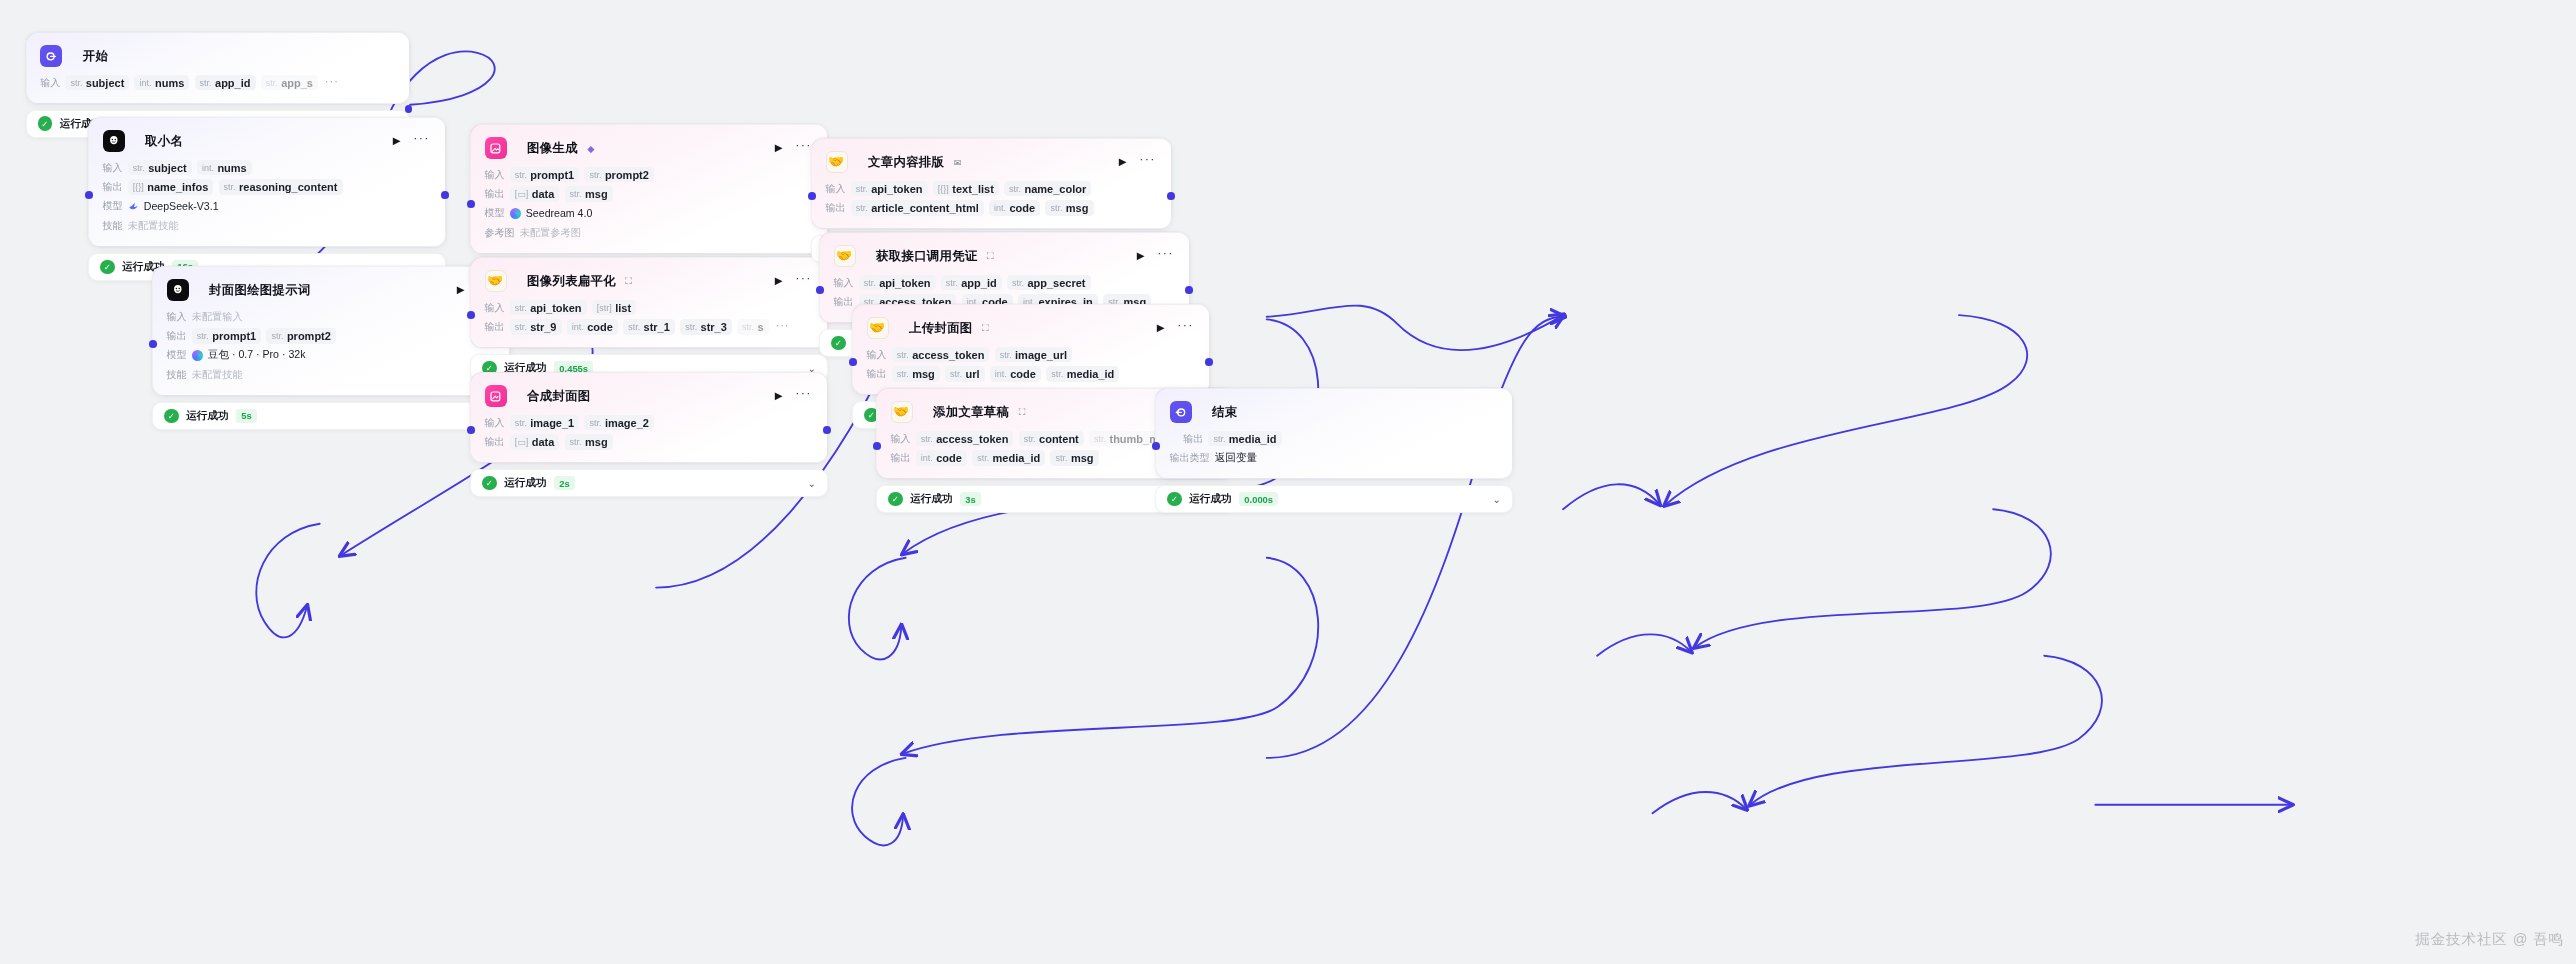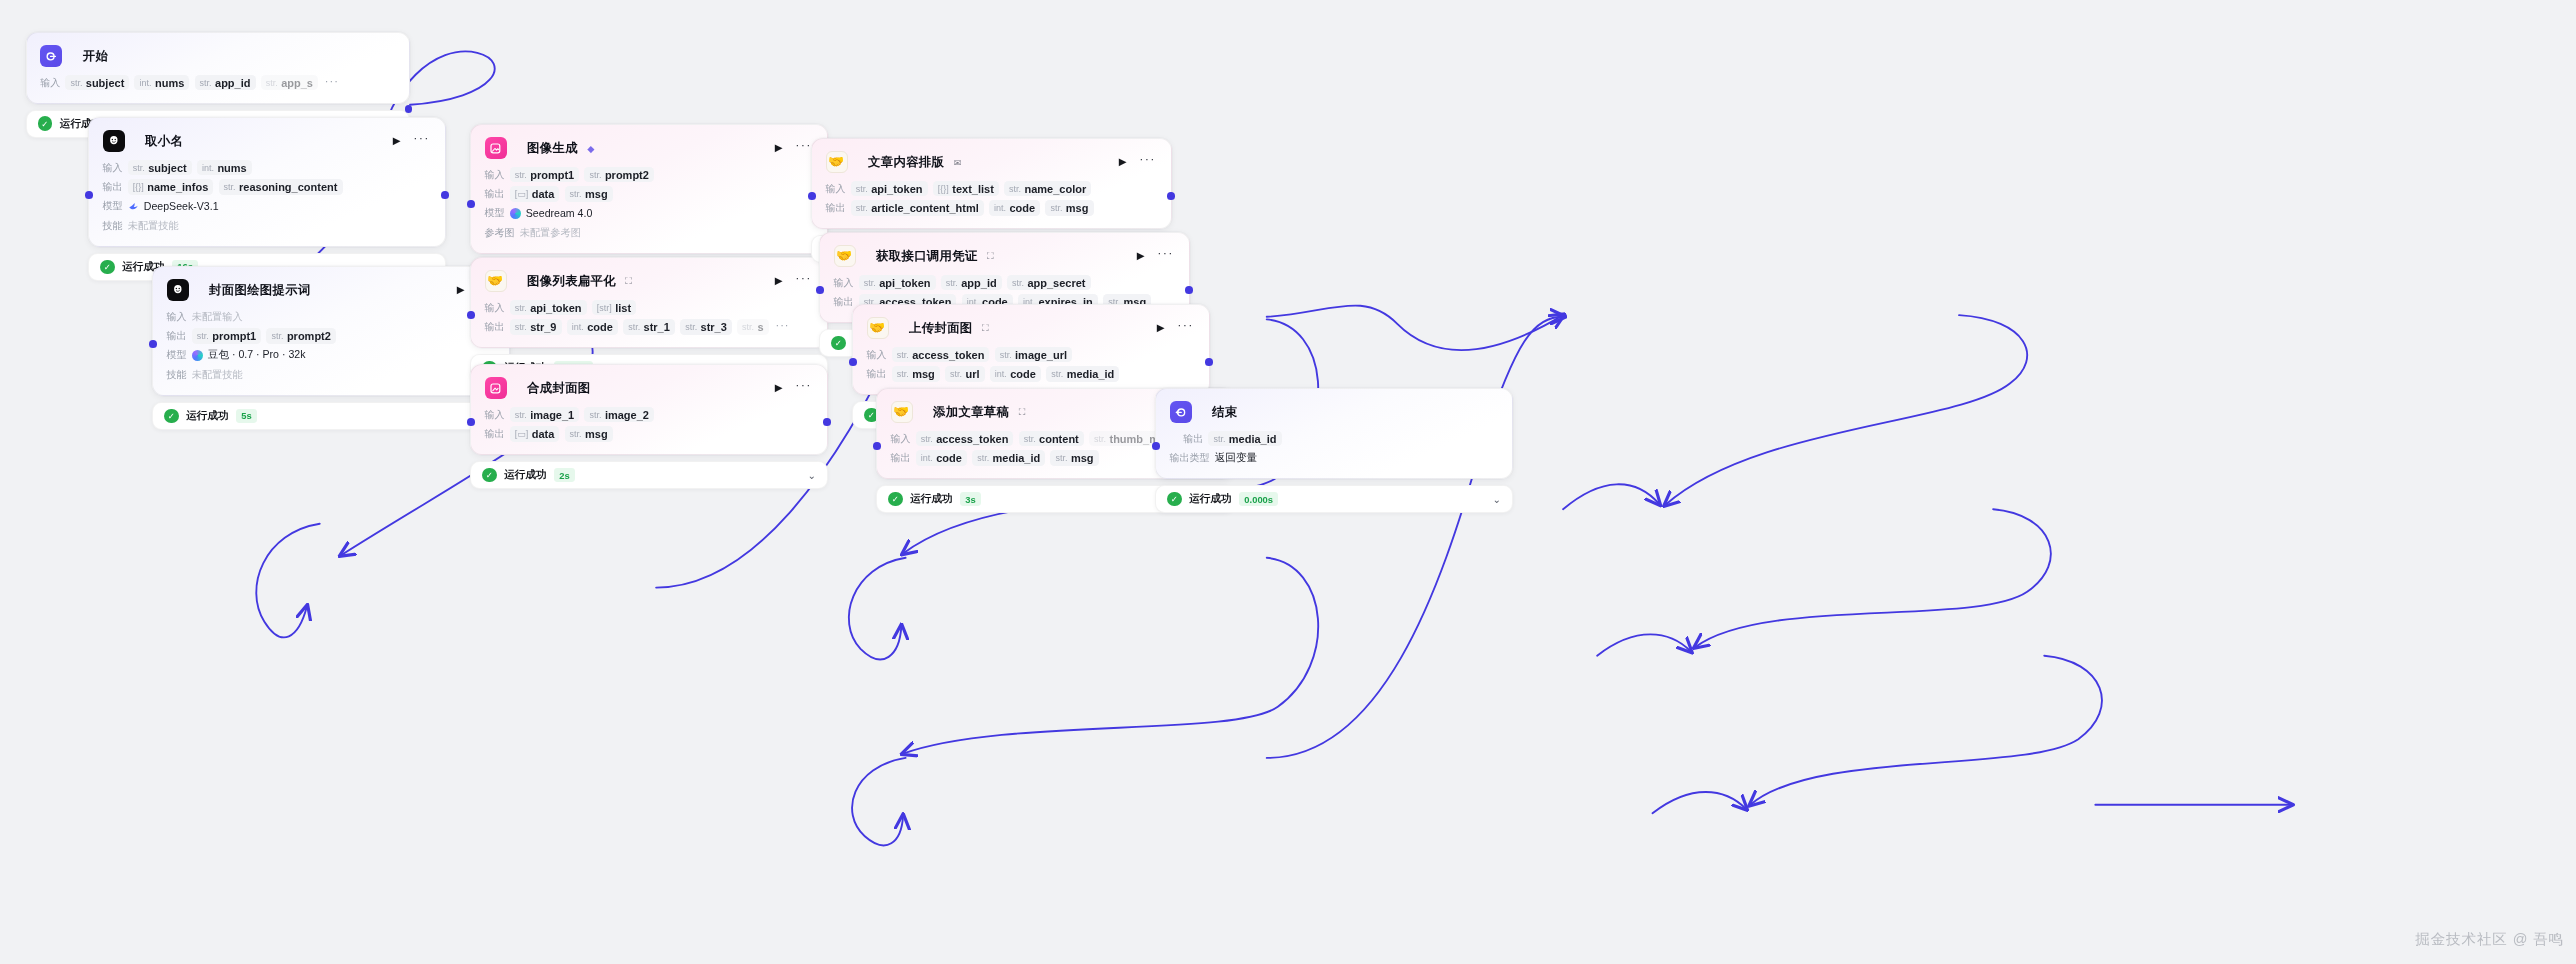--- a/index.html
+++ b/index.html
@@ -435,21 +435,21 @@
     </div>
     <div class="status">
       <span class="scheck">✓</span>
       <span class="stext">运行成功</span>
       <span class="stime">0.455s</span>
       <span class="sspacer"></span>
       <span class="chev">⌄</span>
     </div>
   </div>
 
-  <div class="group" style="left:470px; top:364px; width:358px;">
+  <div class="group" style="left:470px; top:372px; width:358px;">
     <div class="node tint-pink">
       <div class="node-head">
         <span class="nicon ic-img">
           <svg width="12.8" height="12.8" viewBox="0 0 16 16" fill="none">
               <rect x="2.5" y="2.5" width="11" height="11" rx="2.6" stroke="#fff" stroke-width="1.5"></rect>
               <path d="M4.6 11l3-3.3 2 2.1 1.7-1.8" stroke="#fff" stroke-width="1.3" stroke-linecap="round" stroke-linejoin="round"></path>
             </svg>
         </span>
         <span class="ntitle">合成封面图</span>
         <span class="head-spacer"></span>

